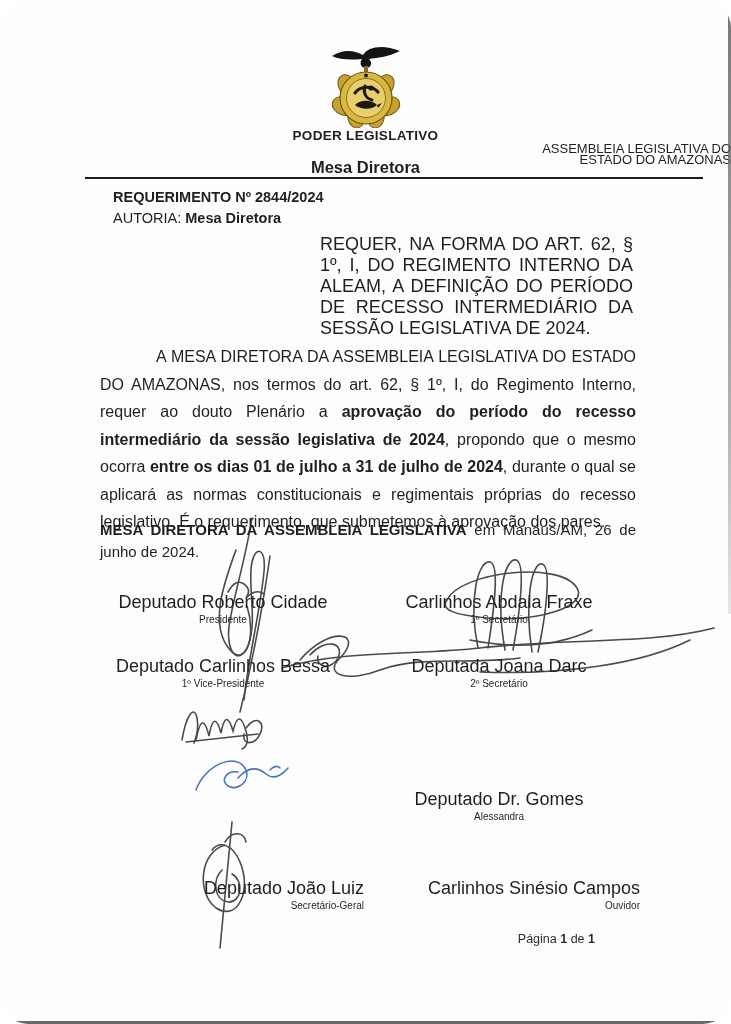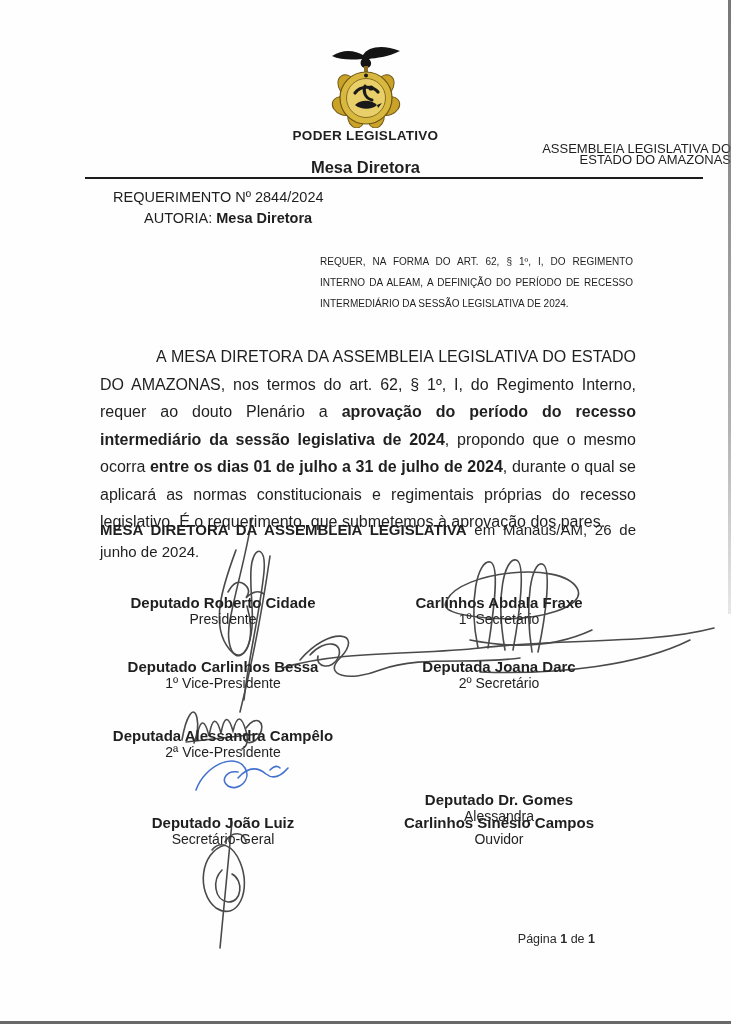--- a/index.html
+++ b/index.html
@@ -1,60 +1,60 @@
 <!DOCTYPE html>
 <html lang="pt"><head>
 <meta charset="utf-8">
 <title>Requerimento Nº 2844/2024 — ALEAM</title>
 <style>
   html,body { margin:0; padding:0; background:#ffffff; }
   .page {
     position:relative; width:731px; height:1024px; margin:0 auto;
     background:#fefefe; overflow:hidden;
-    font-family:"Liberation Sans", sans-serif; color:#1f1f1f;
+    font-family:"Liberation Sans", sans-serif; color:#1f1f1f;border-radius:28px;
   }
   
   .scan-edge-right  { position:absolute; top:0; right:0; width:3px; height:60%;
                       background:linear-gradient(#4a4a4a,#9a9a9a 70%, #e0e0e0); opacity:.75; }
   .scan-edge-bottom { position:absolute; left:0; right:0; bottom:0; height:3px;
                       background:#4f4f4f; opacity:.85; }
 
   
   .emblem   { position:absolute; left:0; right:0; top:42px; text-align:center; }
   .org1     { position:absolute; left:0; right:0; top:128px; text-align:center;
               font-weight:bold; font-size:13.5px; letter-spacing:.3px; }
   .org2     { position:absolute; left:0; right:0; top:143px; text-align:right;
               font-size:13px; line-height:11px; }
   .dept     { position:absolute; left:0; right:0; top:158px; text-align:center;
               font-weight:bold; font-size:16.5px; }
   .hrule    { position:absolute; left:85px; width:618px; top:177px; height:2px; background:#1c1c1c; }
 
   
-  .doc-number { position:absolute; left:113px; top:189px; font-weight:normal; font-size:14.5px; }
-  .doc-author { position:absolute; left:113px; top:210px; font-size:14.5px;margin-left:31px; }
+  .doc-number { position:absolute; left:113px; top:189px; font-weight:bold; font-size:14.5px; }
+  .doc-author { position:absolute; left:113px; top:210px; font-size:14.5px; }
   .doc-author b { font-weight:bold; }
 
   
-  .summary  { position:absolute; left:320px; top:251px; width:313px;
-              font-size:10px; line-height:21px; text-align:justify; }
+  .summary  { position:absolute; left:320px; top:234px; width:313px;
+              font-size:18px; line-height:21px; text-align:justify; }
 
   
   .body-par { position:absolute; left:100px; top:343px; width:536px;
               font-size:16px; line-height:27.5px; text-align:justify; text-indent:56px; }
   .closing  { position:absolute; left:100px; top:519px; width:536px;
               font-size:15px; line-height:21.5px; text-align:justify; }
 
   
   .sig { position:absolute; width:282px; text-align:center; }
-  .sig .sig-name  { font-weight:bold; font-size:15px; line-height:17px; }
-  .sig .sig-title { font-size:14px; line-height:17px; }
+  .sig .sig-name  { font-weight:normal; font-size:18px; line-height:17px; }
+  .sig .sig-title { font-size:10px; line-height:17px; }
   .col-left  { left:82px; }
   .col-right { left:358px; }
   .row-1 { top:594px; } .row-2 { top:658px; } .row-3 { top:727px; }
-  .row-4 { top:791px; } .row-5 { top:814px; }
+  .row-4 { top:791px; } .row-5 { top:880px;text-align:right; }
 
   .sig-overlay { position:absolute; left:0; top:0; pointer-events:none; }
 
   .footer { position:absolute; right:136px; top:932px; font-size:12.5px; color:#2a2a2a; }
 </style>
 </head>
 <body>
 
 <div class="page">
 
@@ -115,24 +115,20 @@
 
   <div class="sig col-left row-2">
     <div class="sig-name">Deputado Carlinhos Bessa</div>
     <div class="sig-title">1º Vice-Presidente</div>
   </div>
   <div class="sig col-right row-2">
     <div class="sig-name">Deputada Joana Darc</div>
     <div class="sig-title">2º Secretário</div>
   </div>
 
-  <div class="sig col-left row-3">
-    <div class="sig-name">Deputada Alessandra Campêlo</div>
-    <div class="sig-title">2ª Vice-Presidente</div>
-  </div>
 
   <div class="sig col-right row-4">
     <div class="sig-name">Deputado Dr. Gomes</div>
     <div class="sig-title">Alessandra</div>
   </div>
 
   <div class="sig col-left row-5">
     <div class="sig-name">Deputado João Luiz</div>
     <div class="sig-title">Secretário-Geral</div>
   </div>

